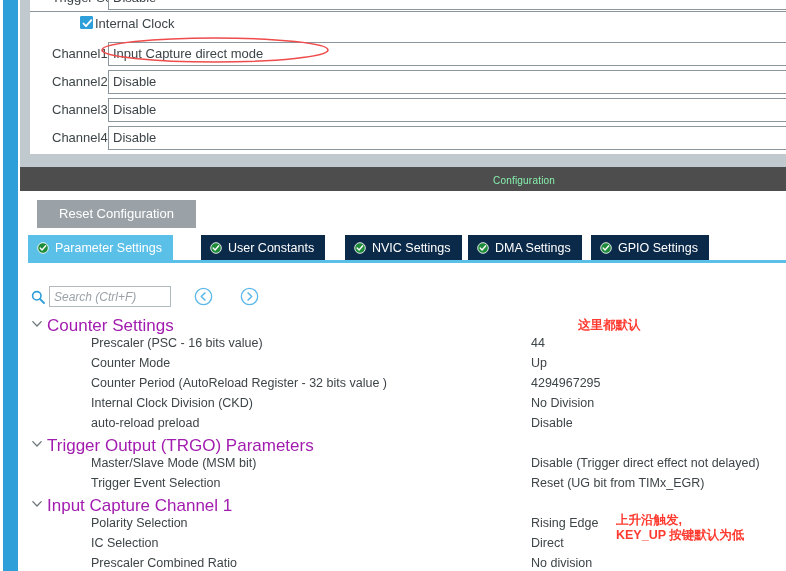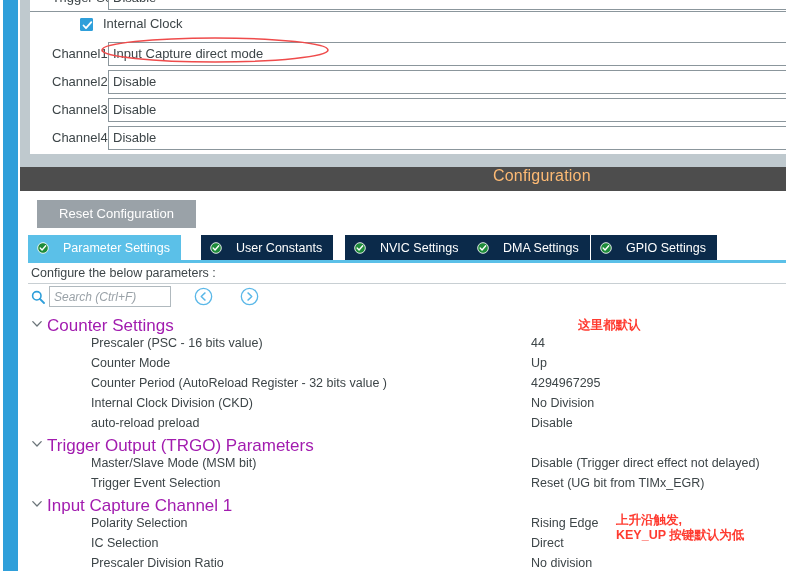--- a/index.html
+++ b/index.html
@@ -55,21 +55,21 @@
     border: 1px solid #8b969c;
     border-right: none;
     background: #ffffff;
     font-size: 13px; color: #3d4548;
     padding: 3px 0 4px 4px;
     white-space: nowrap;
     overflow: hidden;
   }
   .chk-row {
     position: absolute; left: 50px; top: 16px;
-    display: flex; align-items: flex-end; gap: 10px;
+    display: flex; align-items: flex-start; gap: 2px;
   }
   .chkbox {
     width: 13px; height: 13px;
     background: #2f9fda;
     border: 1px solid #2f9fda;
     border-radius: 1px;
     position: relative;
     display: inline-block;
   }
   .chkbox svg { position: absolute; left: 1px; top: 1px; }
@@ -85,22 +85,22 @@
     background: #bfc9ce;
   }
 
   
   .config-bar {
     position: absolute; left: 20px; top: 167px;
     width: 766px; height: 24px;
     background: #4d4d4d;
   }
   .config-bar-title {
-    position: absolute; left: 473px; top: 0;
-    font-size: 16px; color: #fdba74;
+    position: absolute; left: 473px; top: 8px;
+    font-size: 10px; color: #86efac;
     letter-spacing: .2px;
   }
 
   
   .config-body {
     position: absolute; left: 20px; top: 191px;
     width: 766px; height: 380px;
     background: #ffffff;
   }
   .reset-btn {
@@ -124,21 +124,21 @@
     background: #ffffff;
   }
   .tab {
     position: absolute; top: 0;
     height: 25px;
     background: #0b2a4a;
     color: #ffffff;
     font-size: 12.5px;
     display: flex; align-items: center;
     padding: 0 11px 0 9px;
-    gap: 14px;
+    gap: 6px;
     white-space: nowrap;
     cursor: pointer;
     border-right: 1px solid #ffffff;
   }
   .tab.active {
     background: #5bc0e8;
     color: #ffffff;
   }
   .tab .tick {
     width: 12px; height: 12px; flex: none;
@@ -329,23 +329,20 @@
       <div class="tab" style="left:563px;">
         <svg class="tick" viewBox="0 0 14 14">
           <circle cx="7" cy="7" r="6.2" fill="#1e8c3a" stroke="#ffffff" stroke-width="1"></circle>
           <path d="M3.7 7.1 L5.9 9.3 L10.2 4.4" stroke="#ffffff" stroke-width="1.6" fill="none" stroke-linecap="round" stroke-linejoin="round"></path>
         </svg>
         <span>GPIO Settings</span>
       </div>
     </div>
     <div class="tab-underline"></div>
 
-    <div class="hint-line">
-      <div class="hint-text">Configure the below parameters :</div>
-    </div>
 
     <div class="search-row">
       <svg class="search-icon" width="14" height="14" viewBox="0 0 14 14">
         <circle cx="5.8" cy="5.8" r="4.2" fill="none" stroke="#2f9fda" stroke-width="1.6"></circle>
         <line x1="9" y1="9" x2="13" y2="13" stroke="#2f9fda" stroke-width="1.8" stroke-linecap="round"></line>
       </svg>
       <input class="search-input" type="text" placeholder="Search (Ctrl+F)" style="">
       <svg class="nav-circle" style="left:166px;" viewBox="0 0 20 20">
         <circle cx="10" cy="10" r="8.6" fill="none" stroke="#5bb8e8" stroke-width="1.4"></circle>
         <path d="M11.6 6.2 L7.6 10 L11.6 13.8" fill="none" stroke="#5bb8e8" stroke-width="1.5" stroke-linecap="round" stroke-linejoin="round"></path>
@@ -409,21 +406,21 @@
       </div>
       <div class="trow" style="top:200px;">
         <div class="p-label">Polarity Selection</div>
         <div class="p-value">Rising Edge</div>
       </div>
       <div class="trow" style="top:220px;">
         <div class="p-label">IC Selection</div>
         <div class="p-value">Direct</div>
       </div>
       <div class="trow" style="top:240px;">
-        <div class="p-label">Prescaler Division Ratio</div>
+        <div class="p-label">Prescaler Combined Ratio</div>
         <div class="p-value">No division</div>
       </div>
 
       <div class="note-red" style="left:588px; top:198px;">上升沿触发,</div>
       <div class="note-red" style="left:588px; top:213px;">KEY_UP 按键默认为低</div>
     </div>
 
   </div>
 </div>
 

